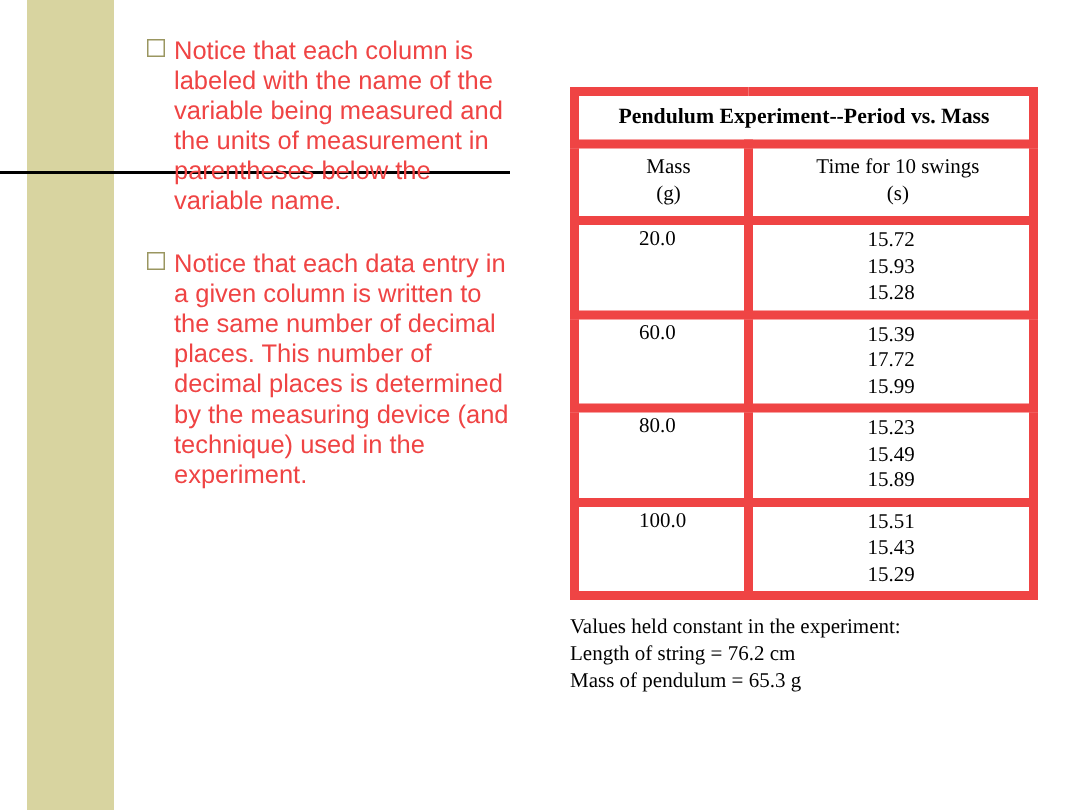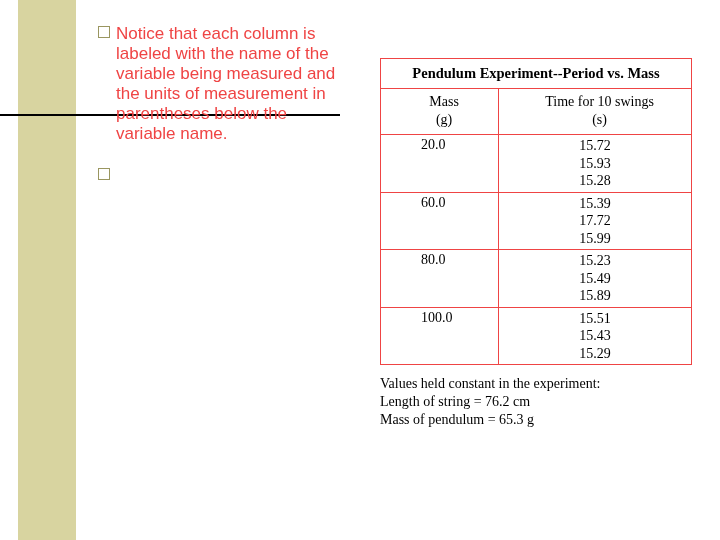--- a/index.html
+++ b/index.html
@@ -62,21 +62,21 @@
     width: 312px;
     font-family: "Times New Roman", Times, serif;
     color: #000;
   }
   .exp-table {
     width: 100%;
     border-collapse: collapse;
     font-size: 14px;
   }
   .exp-table th, .exp-table td {
-    border: 1px solid #ef4444;
+    border: 6px solid #ef4444;
     padding: 2px 6px;
     vertical-align: top;
   }
   .exp-table th.title-cell {
     text-align: center;
     font-weight: bold;
     font-size: 14.5px;
     padding: 6px 4px;
   }
   .exp-table th.col-head {
@@ -108,21 +108,21 @@
 <div class="slide">
 
   <div class="khaki-block"></div>
   <div class="hr-line"></div>
 
   <div class="body-text">
     <p class="para">
       <span class="marker"></span><span>Notice that each column is labeled with the name of the variable being measured and the units of measurement in parentheses below the variable name.</span>
     </p>
     <p class="para">
-      <span class="marker"></span>
+      <span class="marker"></span><span>Notice that each data entry in a given column is written to the same number of decimal places. This number of decimal places is determined by the measuring device (and technique) used in the experiment.</span>
     </p>
   </div>
 
   <div class="right-panel">
     <table class="exp-table">
       <tbody>
           <tr>
         <th colspan="2" class="title-cell">Pendulum Experiment--Period vs. Mass</th>
       </tr>
       <tr>

